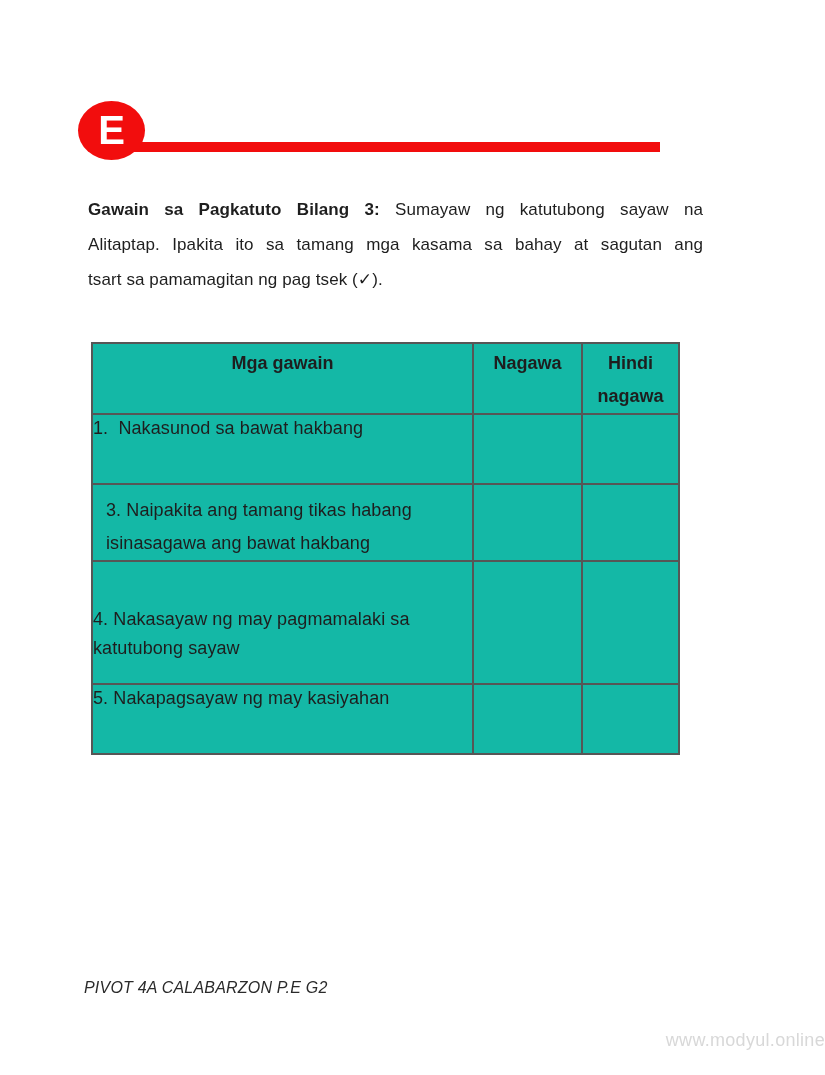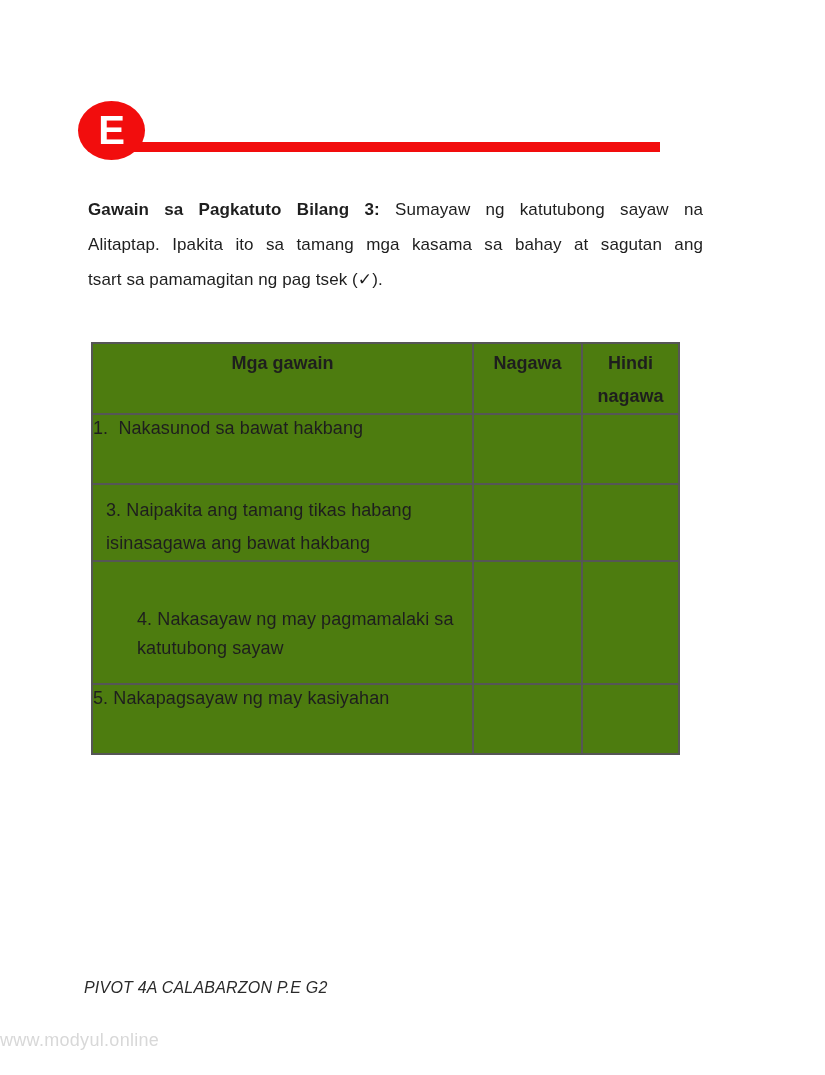--- a/index.html
+++ b/index.html
@@ -59,21 +59,21 @@
     left: 91px; top: 342px;
     border-collapse: collapse;
     table-layout: fixed;
     width: 587px;
     font-size: 18px;
   }
   .tasks-table td, .tasks-table th {
     border: 2px solid #565656;
     padding: 0;
     vertical-align: top;
-    background: #4d7c0f;
+    background: #14b8a6;
   }
   .tasks-table th {
     font-weight: 700;
     text-align: center;
     line-height: 33px;
     padding-top: 3px;
   }
   .tasks-table .hdr-row    { height: 65px; }
   .tasks-table .row-1      { height: 70px; }
   .tasks-table .row-2      { height: 91px; }
@@ -88,21 +88,21 @@
   .task-cell { padding: 5px 8px 0 7px; }
   .task-line {
     display: block;
     line-height: 27px;
     white-space: pre-wrap;
     letter-spacing: 0.1px;
   }
   .row-3 .task-cell { padding-top: 9px; }
   .row-3 .task-line { line-height: 33px; margin-left: 13px; }
   .row-4 .task-cell { padding-top: 43px; }
-  .row-4 .task-line { line-height: 29px; margin-left: 44px; }
+  .row-4 .task-line { line-height: 29px; }
 
   .hdr-nd-text { display: inline-block; width: 80px; }
 
   
   .footer-module {
     position: absolute;
     left: 84px; top: 979px;
     font-style: italic;
     font-size: 16px;
     letter-spacing: 0.2px;
@@ -113,21 +113,21 @@
     left: 0; top: 977px;
     width: 825px;
     text-align: center;
     font-size: 19px;
     color: #1e1e1e;
   }
   .watermark {
     position: absolute;
     left: 0; top: 1030px;
     width: 825px;
-    text-align: left;
+    text-align: right;
     font-size: 18px;
     color: #d8d8d8;
     letter-spacing: 0.3px;
   }
 </style>
 </head>
 <body>
 
 <div class="page">
 

